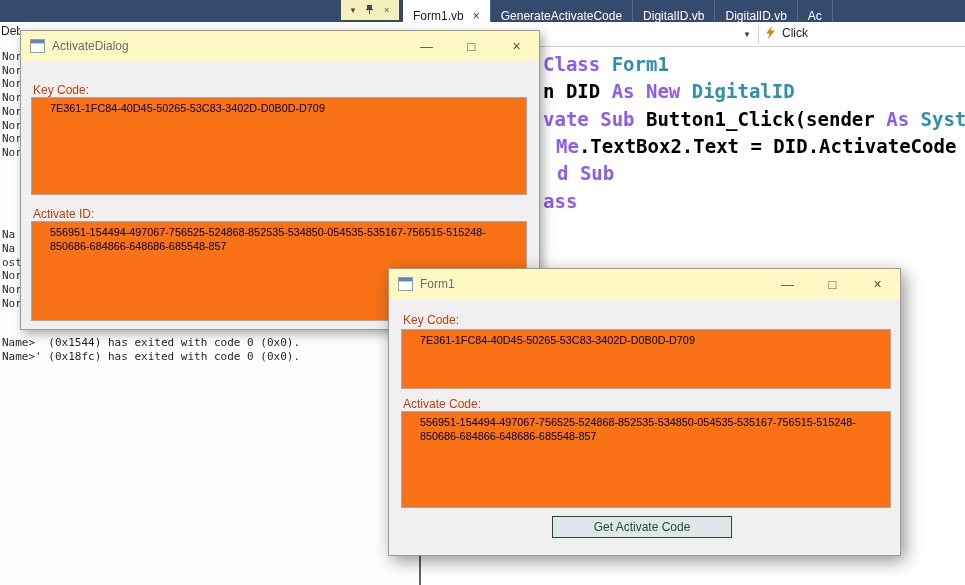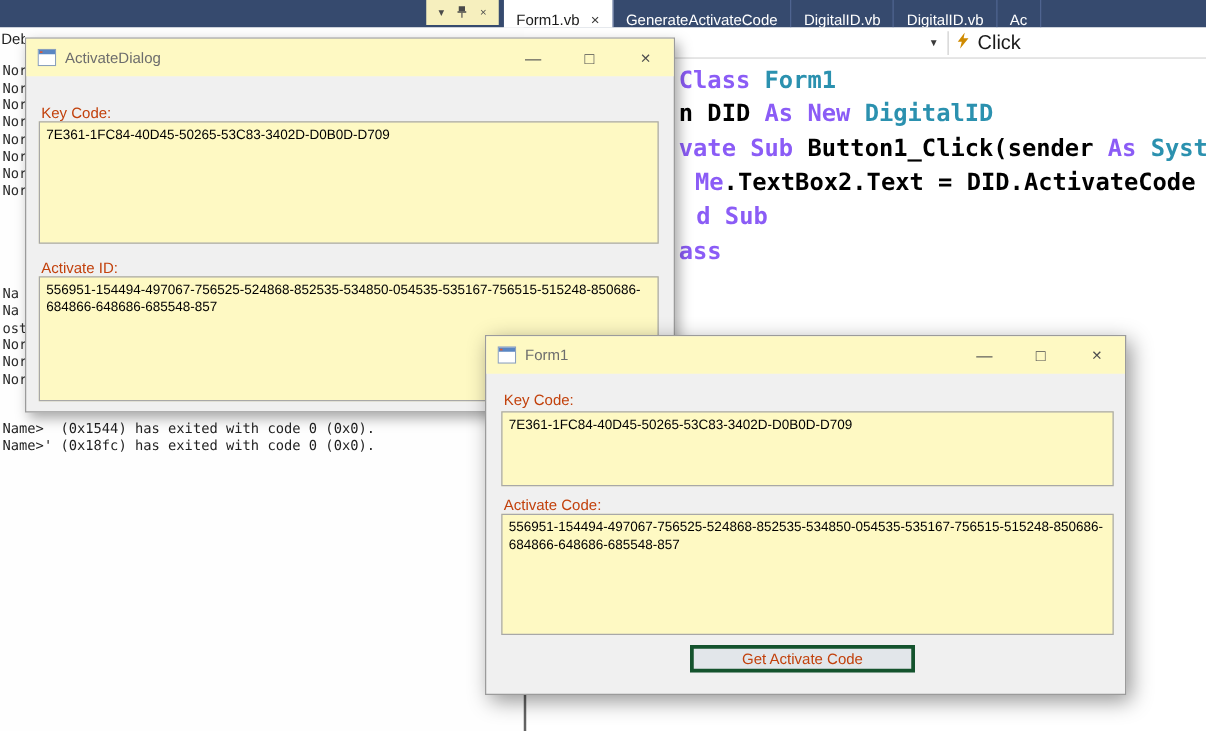--- a/index.html
+++ b/index.html
@@ -16,21 +16,21 @@
   .tab{flex:0 0 auto;display:flex;align-items:center;height:22px;padding:16px 10px;font-size:12px;
     color:#fff;border-right:1px solid #4f6490;white-space:nowrap;cursor:default}
   .tab.active{background:#ffffff;color:#1a1a1a}
   .tab-close{margin-left:9px;font-size:12px;color:#3a3a3a}
 
   
   .navbar{position:absolute;left:403px;top:22px;right:0;height:25px;background:#fff;border-bottom:1px solid #cfcfcf}
   .nav-arrow{position:absolute;left:340px;top:8px;font-size:8px;color:#3a3a3a}
   .nav-sep{position:absolute;left:355px;top:3px;width:1px;height:19px;background:#d0d0d0}
   .nav-member{position:absolute;left:362px;top:4px;display:flex;align-items:flex-start;gap:6px;
-    font-size:16px;color:#1a1a1a}
+    font-size:12px;color:#1a1a1a}
 
   
   .v-separator{position:absolute;left:419px;top:47px;width:2px;height:538px;background:#636363;z-index:1}
 
   
   .output-pane{position:absolute;left:0;top:22px;width:419px;height:563px;background:#fefefe}
   .deb{position:absolute;left:1px;top:2px;font-size:12px;color:#1f1f1f;white-space:nowrap;overflow:hidden;width:19px}
   .output-fragments{position:absolute;left:2px;top:28px;font-family:"DejaVu Sans Mono",monospace;
     font-size:11px;line-height:13.7px;color:#2a2a2a;white-space:pre}
   .output-line{position:absolute;left:2px;font-family:"DejaVu Sans Mono",monospace;font-size:11px;
@@ -58,24 +58,24 @@
   .win.activate-dialog{left:20px;top:30px;width:520px;height:300px;box-shadow:3px 4px 10px rgba(0,0,0,.35)}
   .win.form1{left:388px;top:268px;width:513px;height:288px;box-shadow:4px 5px 16px rgba(0,0,0,.42)}
   .win-titlebar{position:absolute;left:0;top:0;right:0;height:30px;background:#fef9c3;
     display:flex;align-items:center;padding-left:9px}
   .win-title{margin-left:7px;font-size:12px;color:#6d6d6d}
   .win-controls{position:absolute;top:0;right:0;height:30px;display:flex}
   .win-btn{width:45px;height:30px;display:flex;align-items:center;justify-content:center;
     font-size:13px;color:#4f4f4f;cursor:default}
   .win-btn.close{font-size:14px}
   .wf-label{position:absolute;font-size:12px;color:#c2410c}
-  .wf-textbox{position:absolute;background:#fef9c3;border:1px solid #a8a8a8;padding:3px 5px;
+  .wf-textbox{position:absolute;background:#f97316;border:1px solid #a8a8a8;padding:3px 18px;
     font-size:10.8px;line-height:14px;color:#000;overflow:hidden;overflow-wrap:break-word}
   .wf-button{position:absolute;left:163px;top:247px;width:180px;height:22px;background:#e2e6ea;
-    border:3px solid #14532d;font-size:12px;color:#c2410c;display:flex;align-items:center;justify-content:center;cursor:default}
+    border:1px solid #14532d;font-size:12px;color:#14532d;display:flex;align-items:center;justify-content:center;cursor:default}
 </style>
 </head>
 <body>
 
 <div class="screen">
 
   <div class="top-strip">
     <div class="mini-toolbar">
       <span class="glyph">▾</span>
       <span class="glyph">

